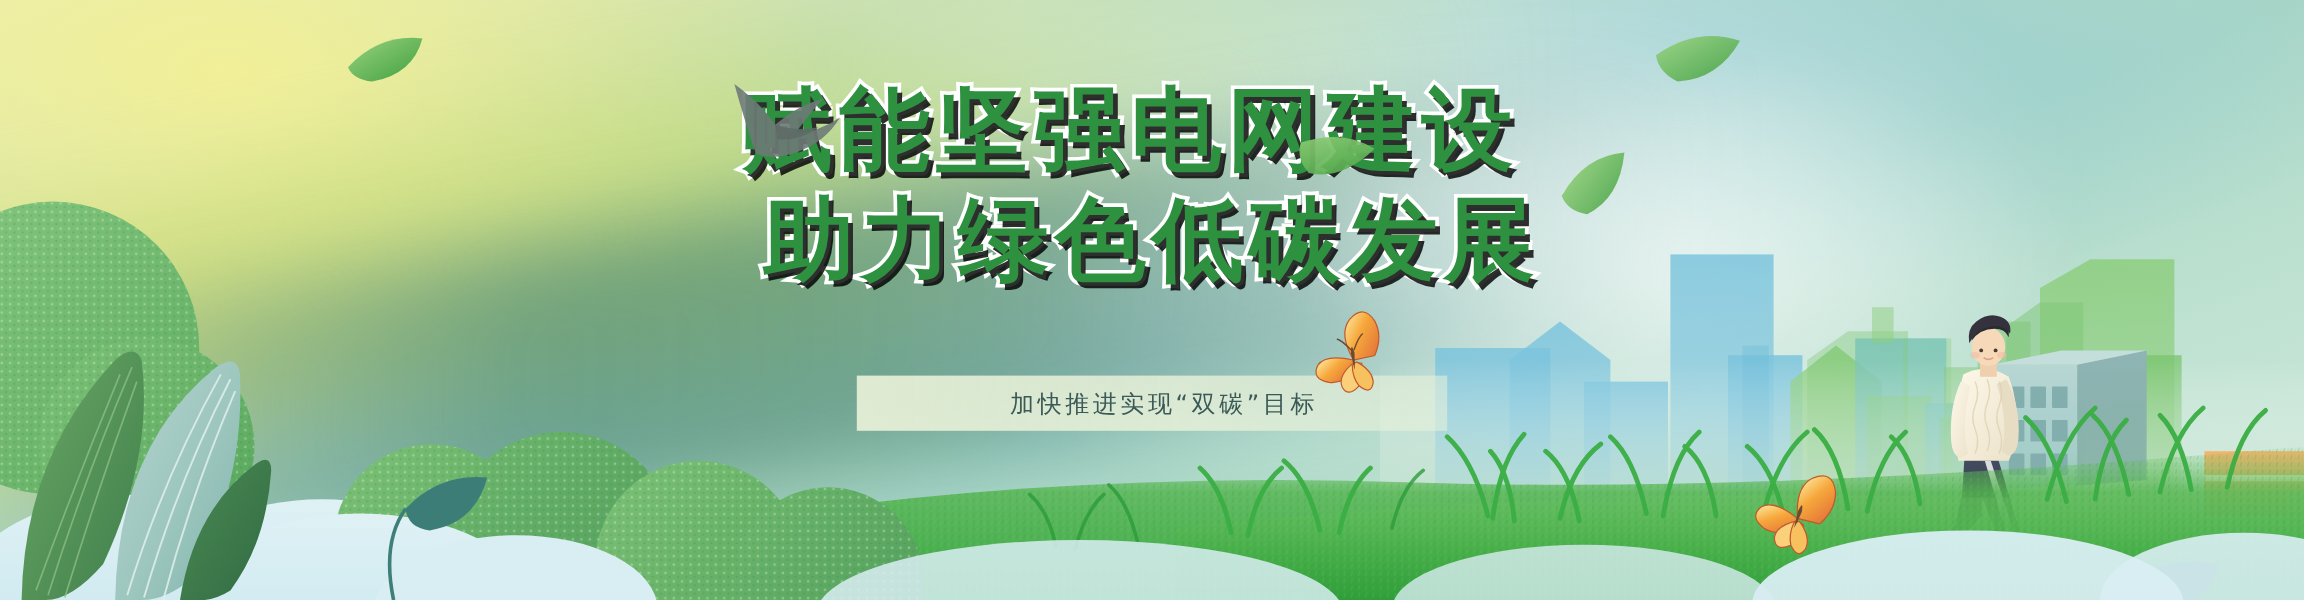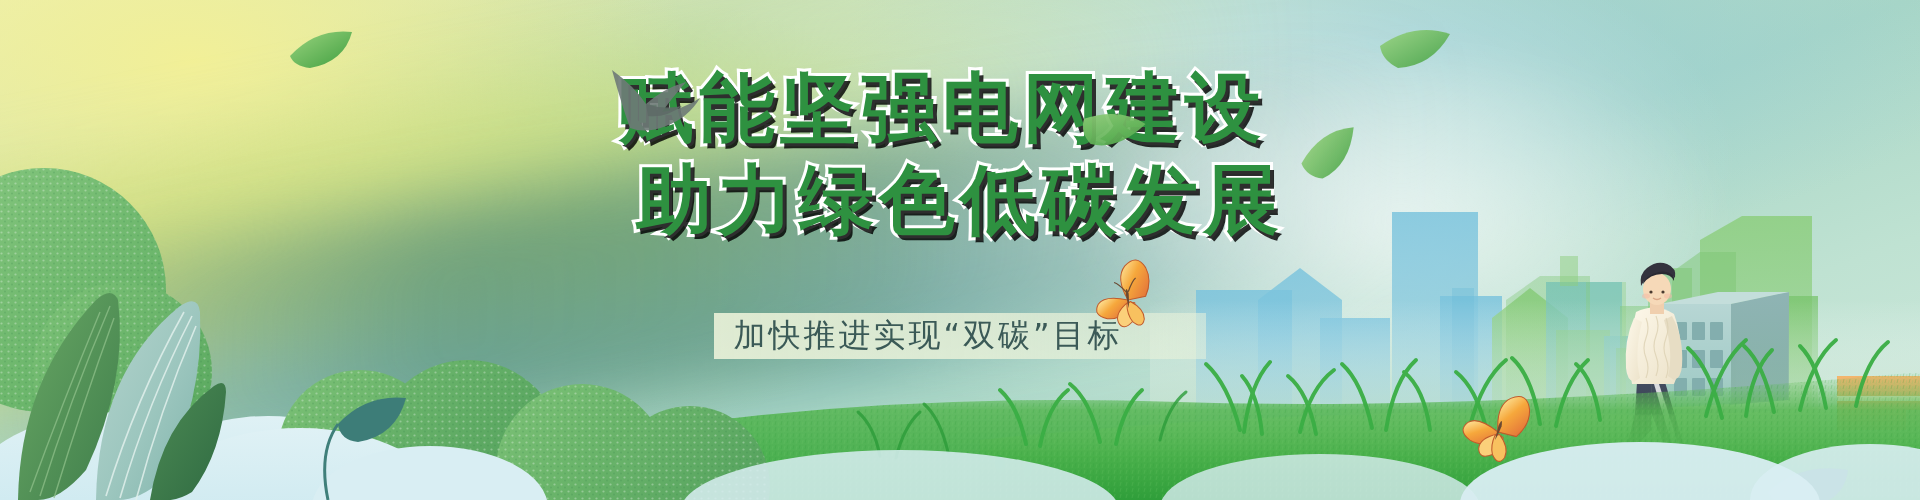--- a/index.html
+++ b/index.html
@@ -62,25 +62,25 @@
   .t-line.l1{ padding-right:36px; }
   .t-line.l2{ }
 
   .sub-band{
     position:absolute;left:714px;top:313px;
     width:492px;height:46px;
     background:linear-gradient(90deg, rgba(238,244,219,.88) 0%, rgba(236,243,218,.80) 55%, rgba(233,242,219,.55) 100%);
     z-index:38;
   }
   .sub-text{
-    position:absolute;left:682px;top:313px;
+    position:absolute;left:724px;top:313px;
     width:492px;height:46px;
     display:flex;align-items:center;justify-content:center;
     font-family:"DejaVu Sans","Liberation Sans",sans-serif;
-    font-size:32px;
+    font-size:20px;
     letter-spacing:3px;
     color:#3b5a57;
     z-index:39;
     white-space:nowrap;
     pointer-events:none;
   }
 
   
   .layer{position:absolute;left:0;top:0;width:1920px;height:500px;pointer-events:none;}
   .z5{z-index:5}.z10{z-index:10}.z20{z-index:20}.z30{z-index:30}.z45{z-index:45}

